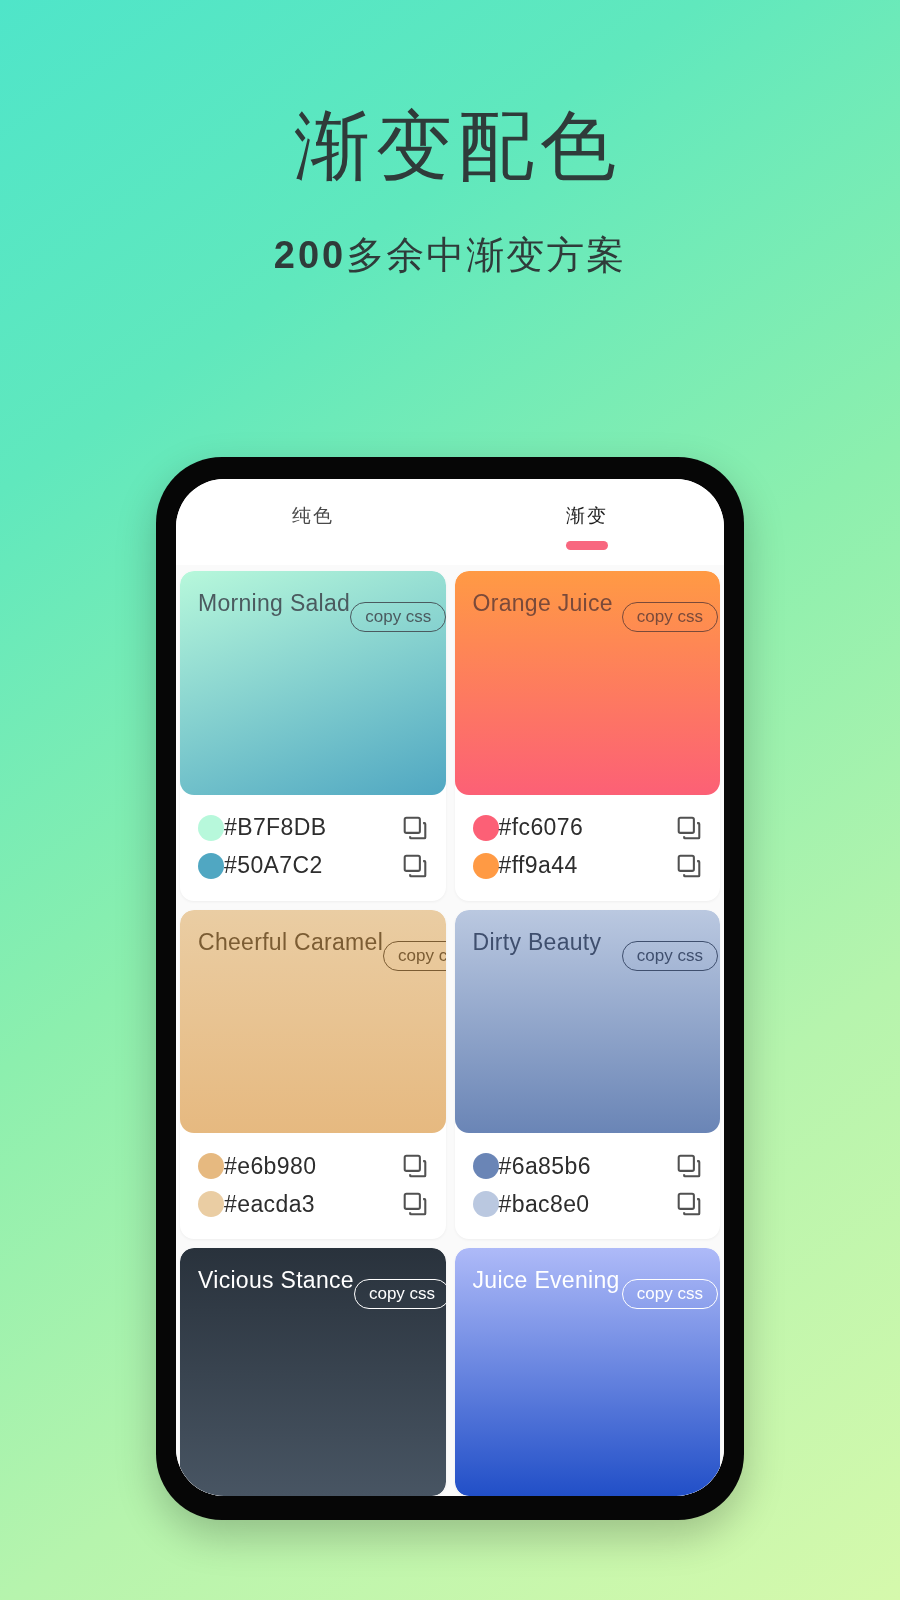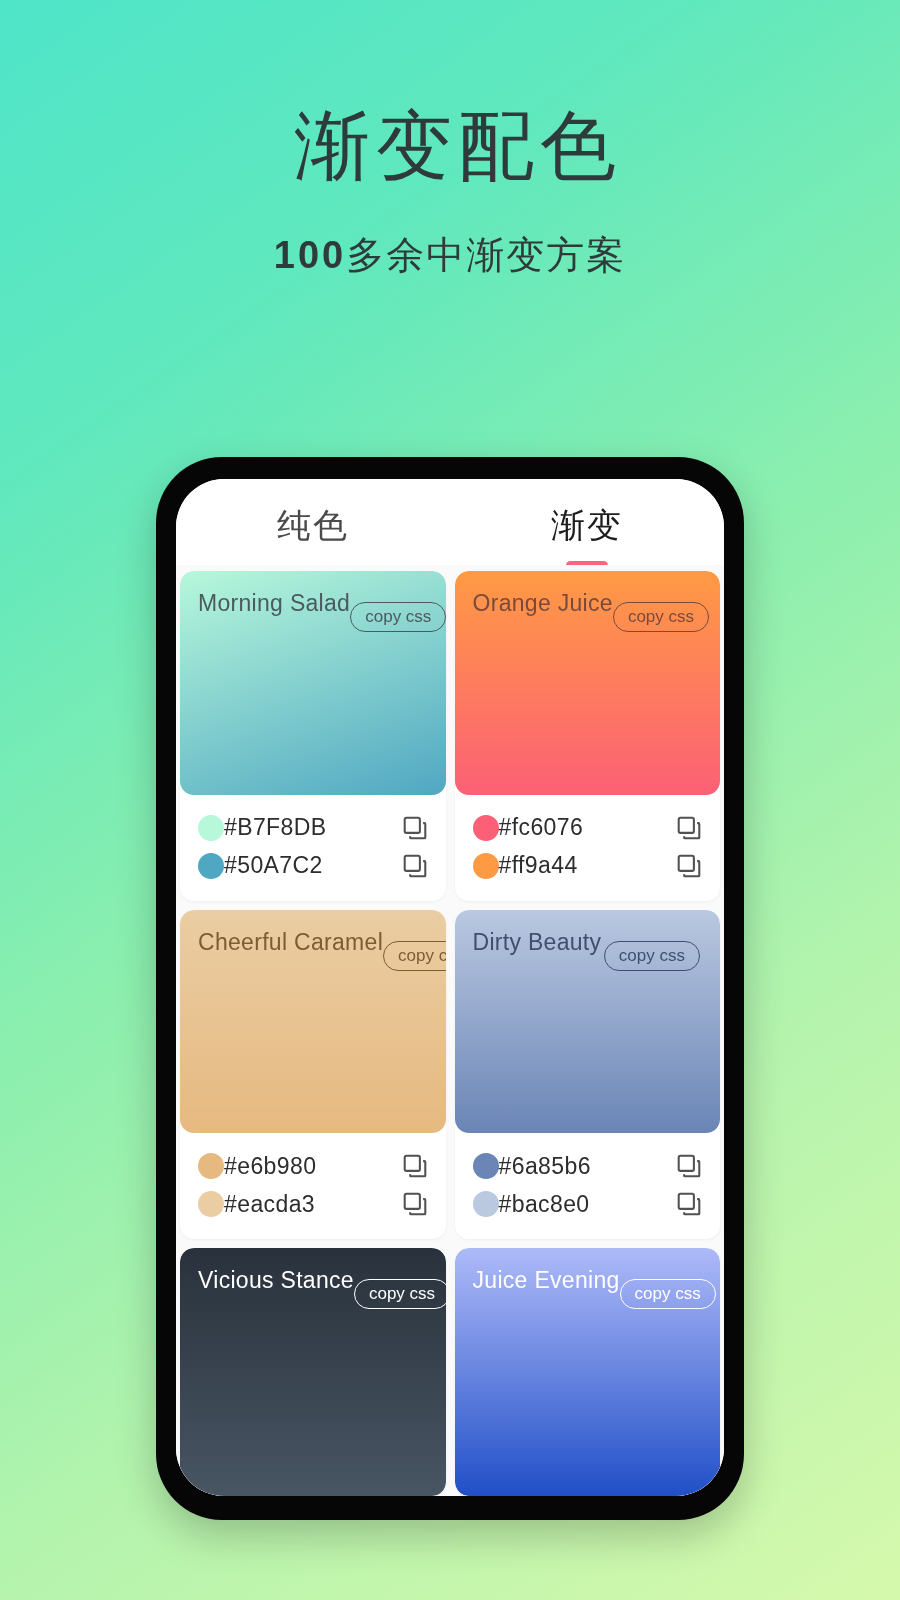--- a/index.html
+++ b/index.html
@@ -71,21 +71,21 @@
     background: #ffffff;
     display: flex;
     align-items: flex-start;
     padding-top: 24px;
     box-sizing: border-box;
   }
   .tab {
     flex: 1;
     text-align: center;
     position: relative;
-    font-size: 34px;
+    font-size: 19px;
     color: #4a4a4a;
     letter-spacing: 2px;
     font-family: Liberation Serif, serif;
   }
   .tab.active {
     color: #1d1d1d;
   }
   .tab .underline {
     display: none;
   }
@@ -119,21 +119,21 @@
     border-radius: 14px;
     overflow: hidden;
     display: flex;
     flex-direction: column;
     box-shadow: 0 1px 3px rgba(0,0,0,0.05);
   }
   .card-swatch {
     height: 248px;
     border-radius: 14px;
     position: relative;
-    padding: 20px 20px 0 18px;
+    padding: 20px 2px 0 18px;
     box-sizing: border-box;
     display: flex;
     align-items: flex-start;
     justify-content: space-between;
   }
   .card-name {
     font-size: 23px;
     letter-spacing: 0.3px;
     line-height: 1.1;
     white-space: nowrap;
@@ -176,21 +176,21 @@
     opacity: 0.82;
   }
   .copy-icon svg { display: block; }
 </style>
 </head>
 <body>
 
 <div class="hero">
   <h1 class="hero-title">渐变配色</h1>
   <div class="hero-sub">
-    <span class="num">100</span><span>多余中渐变方案</span>
+    <span class="num">200</span><span>多余中渐变方案</span>
   </div>
 </div>
 
 <div class="phone">
   <div class="screen">
 
     <div class="tabs">
       <div class="tab">
         <span>纯色</span>
         

